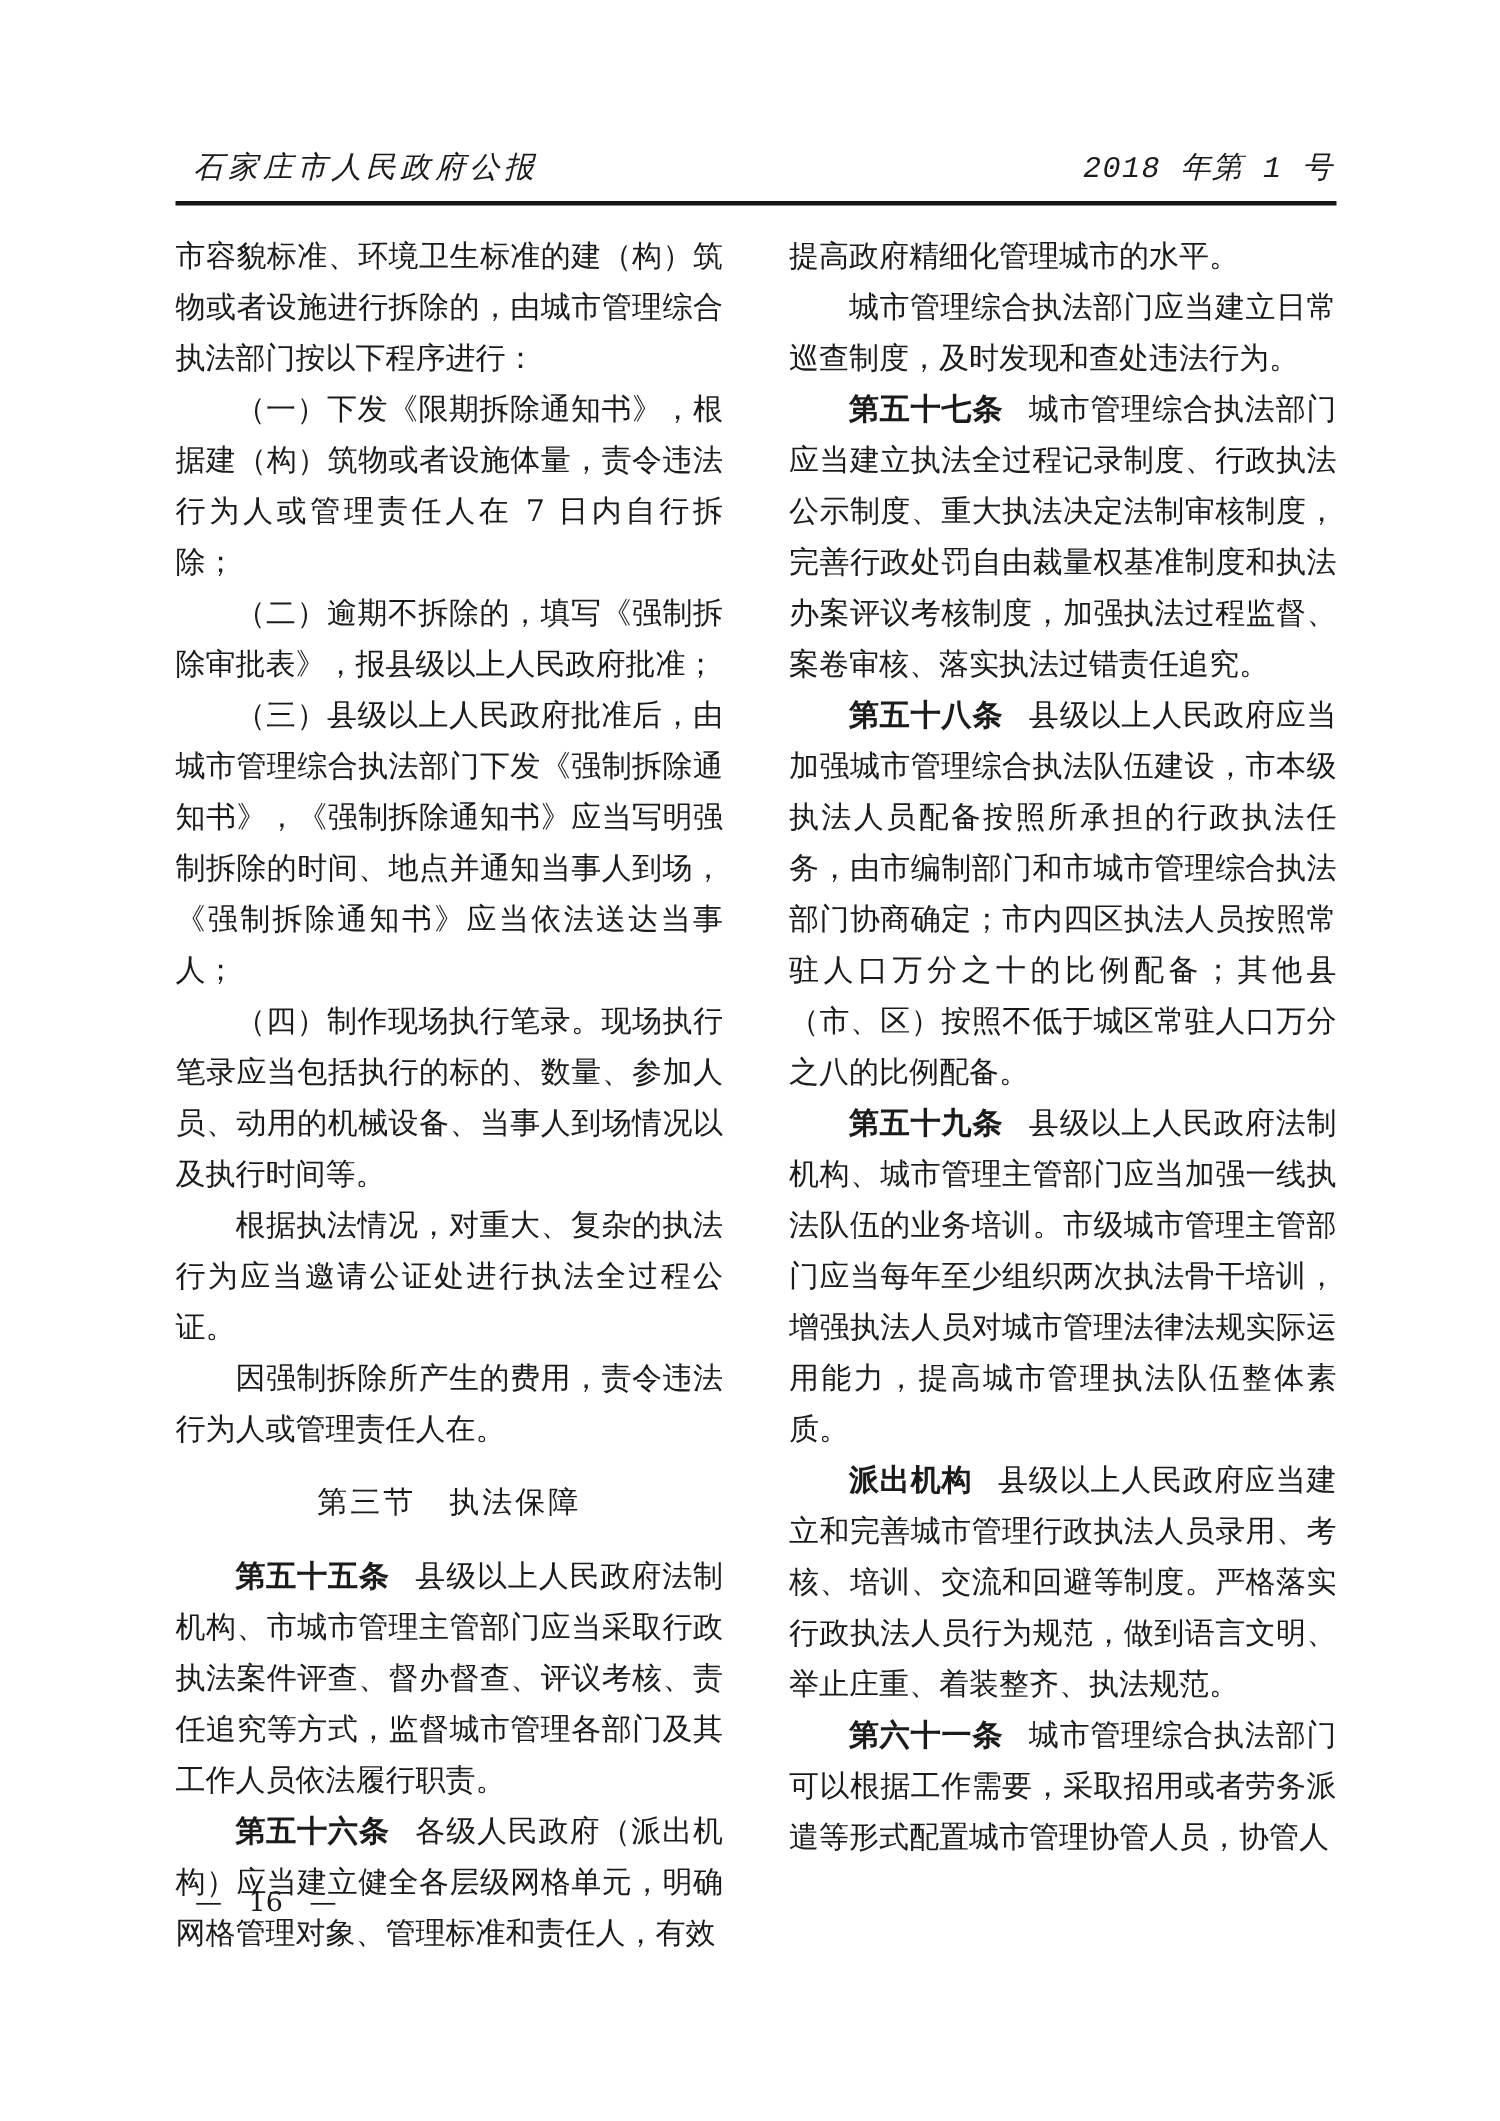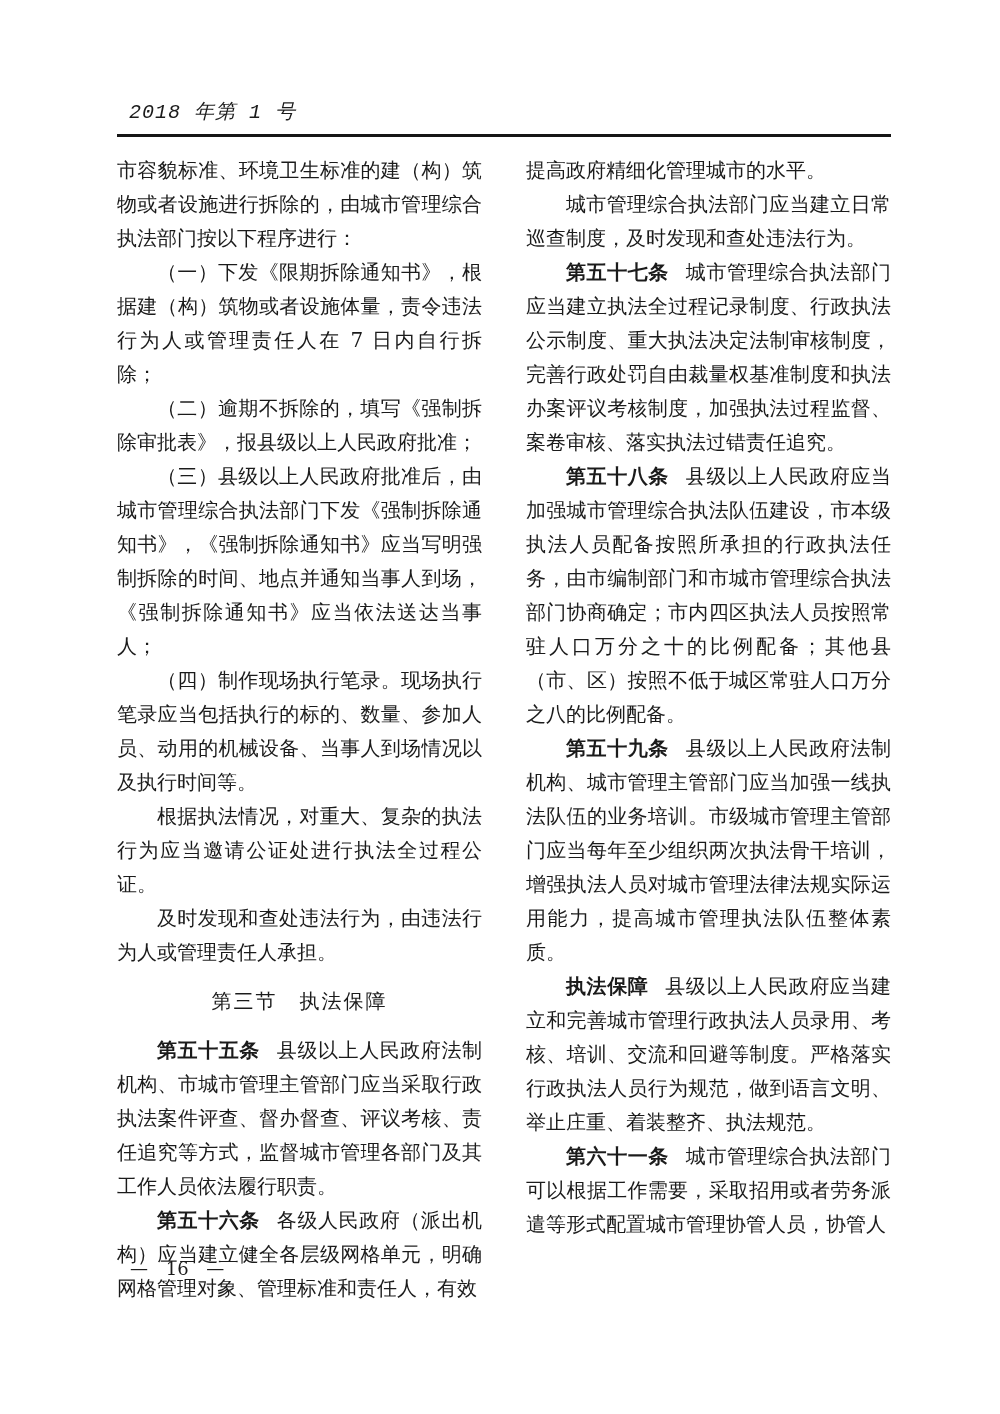--- a/index.html
+++ b/index.html
@@ -63,42 +63,43 @@
     font-size: 18px;
     word-spacing: 12px;
     color: #1b1b1b;
   }
 </style>
 </head>
 <body>
 
 <div class="sheet">
   <div class="masthead">
+    <span class="pub-title">石家庄市人民政府公报</span>
     <span class="issue">2018 年第 1 号</span>
   </div>
   <hr class="head-rule">
 
   <div class="columns">
     <div class="column" id="col-left">
         <div class="para no-indent">市容貌标准、环境卫生标准的建（构）筑物或者设施进行拆除的，由城市管理综合执法部门按以下程序进行：</div>
         <div class="para">（一）下发《限期拆除通知书》，根据建（构）筑物或者设施体量，责令违法行为人或管理责任人在 7 日内自行拆除；</div>
         <div class="para">（二）逾期不拆除的，填写《强制拆除审批表》，报县级以上人民政府批准；</div>
         <div class="para">（三）县级以上人民政府批准后，由城市管理综合执法部门下发《强制拆除通知书》，《强制拆除通知书》应当写明强制拆除的时间、地点并通知当事人到场，《强制拆除通知书》应当依法送达当事人；</div>
         <div class="para">（四）制作现场执行笔录。现场执行笔录应当包括执行的标的、数量、参加人员、动用的机械设备、当事人到场情况以及执行时间等。</div>
         <div class="para">根据执法情况，对重大、复杂的执法行为应当邀请公证处进行执法全过程公证。</div>
-        <div class="para">及时发现和查处违法行为，由违法行为人或管理责任人承担。</div>
+        <div class="para">因强制拆除所产生的费用，责令违法行为人或管理责任人在。</div>
         <div class="section-heading">第三节　执法保障</div>
         <div class="para"><b class="lead">第五十五条</b><span>县级以上人民政府法制机构、市城市管理主管部门应当采取行政执法案件评查、督办督查、评议考核、责任追究等方式，监督城市管理各部门及其工作人员依法履行职责。</span></div>
         <div class="para"><b class="lead">第五十六条</b><span>各级人民政府（派出机构）应当建立健全各层级网格单元，明确网格管理对象、管理标准和责任人，有效</span></div>
       </div>
     <div class="column" id="col-right">
         <div class="para no-indent">提高政府精细化管理城市的水平。</div>
         <div class="para">城市管理综合执法部门应当建立日常巡查制度，及时发现和查处违法行为。</div>
         <div class="para"><b class="lead">第五十七条</b><span>城市管理综合执法部门应当建立执法全过程记录制度、行政执法公示制度、重大执法决定法制审核制度，完善行政处罚自由裁量权基准制度和执法办案评议考核制度，加强执法过程监督、案卷审核、落实执法过错责任追究。</span></div>
         <div class="para"><b class="lead">第五十八条</b><span>县级以上人民政府应当加强城市管理综合执法队伍建设，市本级执法人员配备按照所承担的行政执法任务，由市编制部门和市城市管理综合执法部门协商确定；市内四区执法人员按照常驻人口万分之十的比例配备；其他县（市、区）按照不低于城区常驻人口万分之八的比例配备。</span></div>
         <div class="para"><b class="lead">第五十九条</b><span>县级以上人民政府法制机构、城市管理主管部门应当加强一线执法队伍的业务培训。市级城市管理主管部门应当每年至少组织两次执法骨干培训，增强执法人员对城市管理法律法规实际运用能力，提高城市管理执法队伍整体素质。</span></div>
-        <div class="para"><b class="lead">执法保障</b><span>县级以上人民政府应当建立和完善城市管理行政执法人员录用、考核、培训、交流和回避等制度。严格落实行政执法人员行为规范，做到语言文明、举止庄重、着装整齐、执法规范。</span></div>
+        <div class="para"><b class="lead">派出机构</b><span>县级以上人民政府应当建立和完善城市管理行政执法人员录用、考核、培训、交流和回避等制度。严格落实行政执法人员行为规范，做到语言文明、举止庄重、着装整齐、执法规范。</span></div>
         <div class="para"><b class="lead">第六十一条</b><span>城市管理综合执法部门可以根据工作需要，采取招用或者劳务派遣等形式配置城市管理协管人员，协管人</span></div>
       </div>
   </div>
 </div>
 
 <div class="page-number">— 16 —</div>
 
 </body></html>

